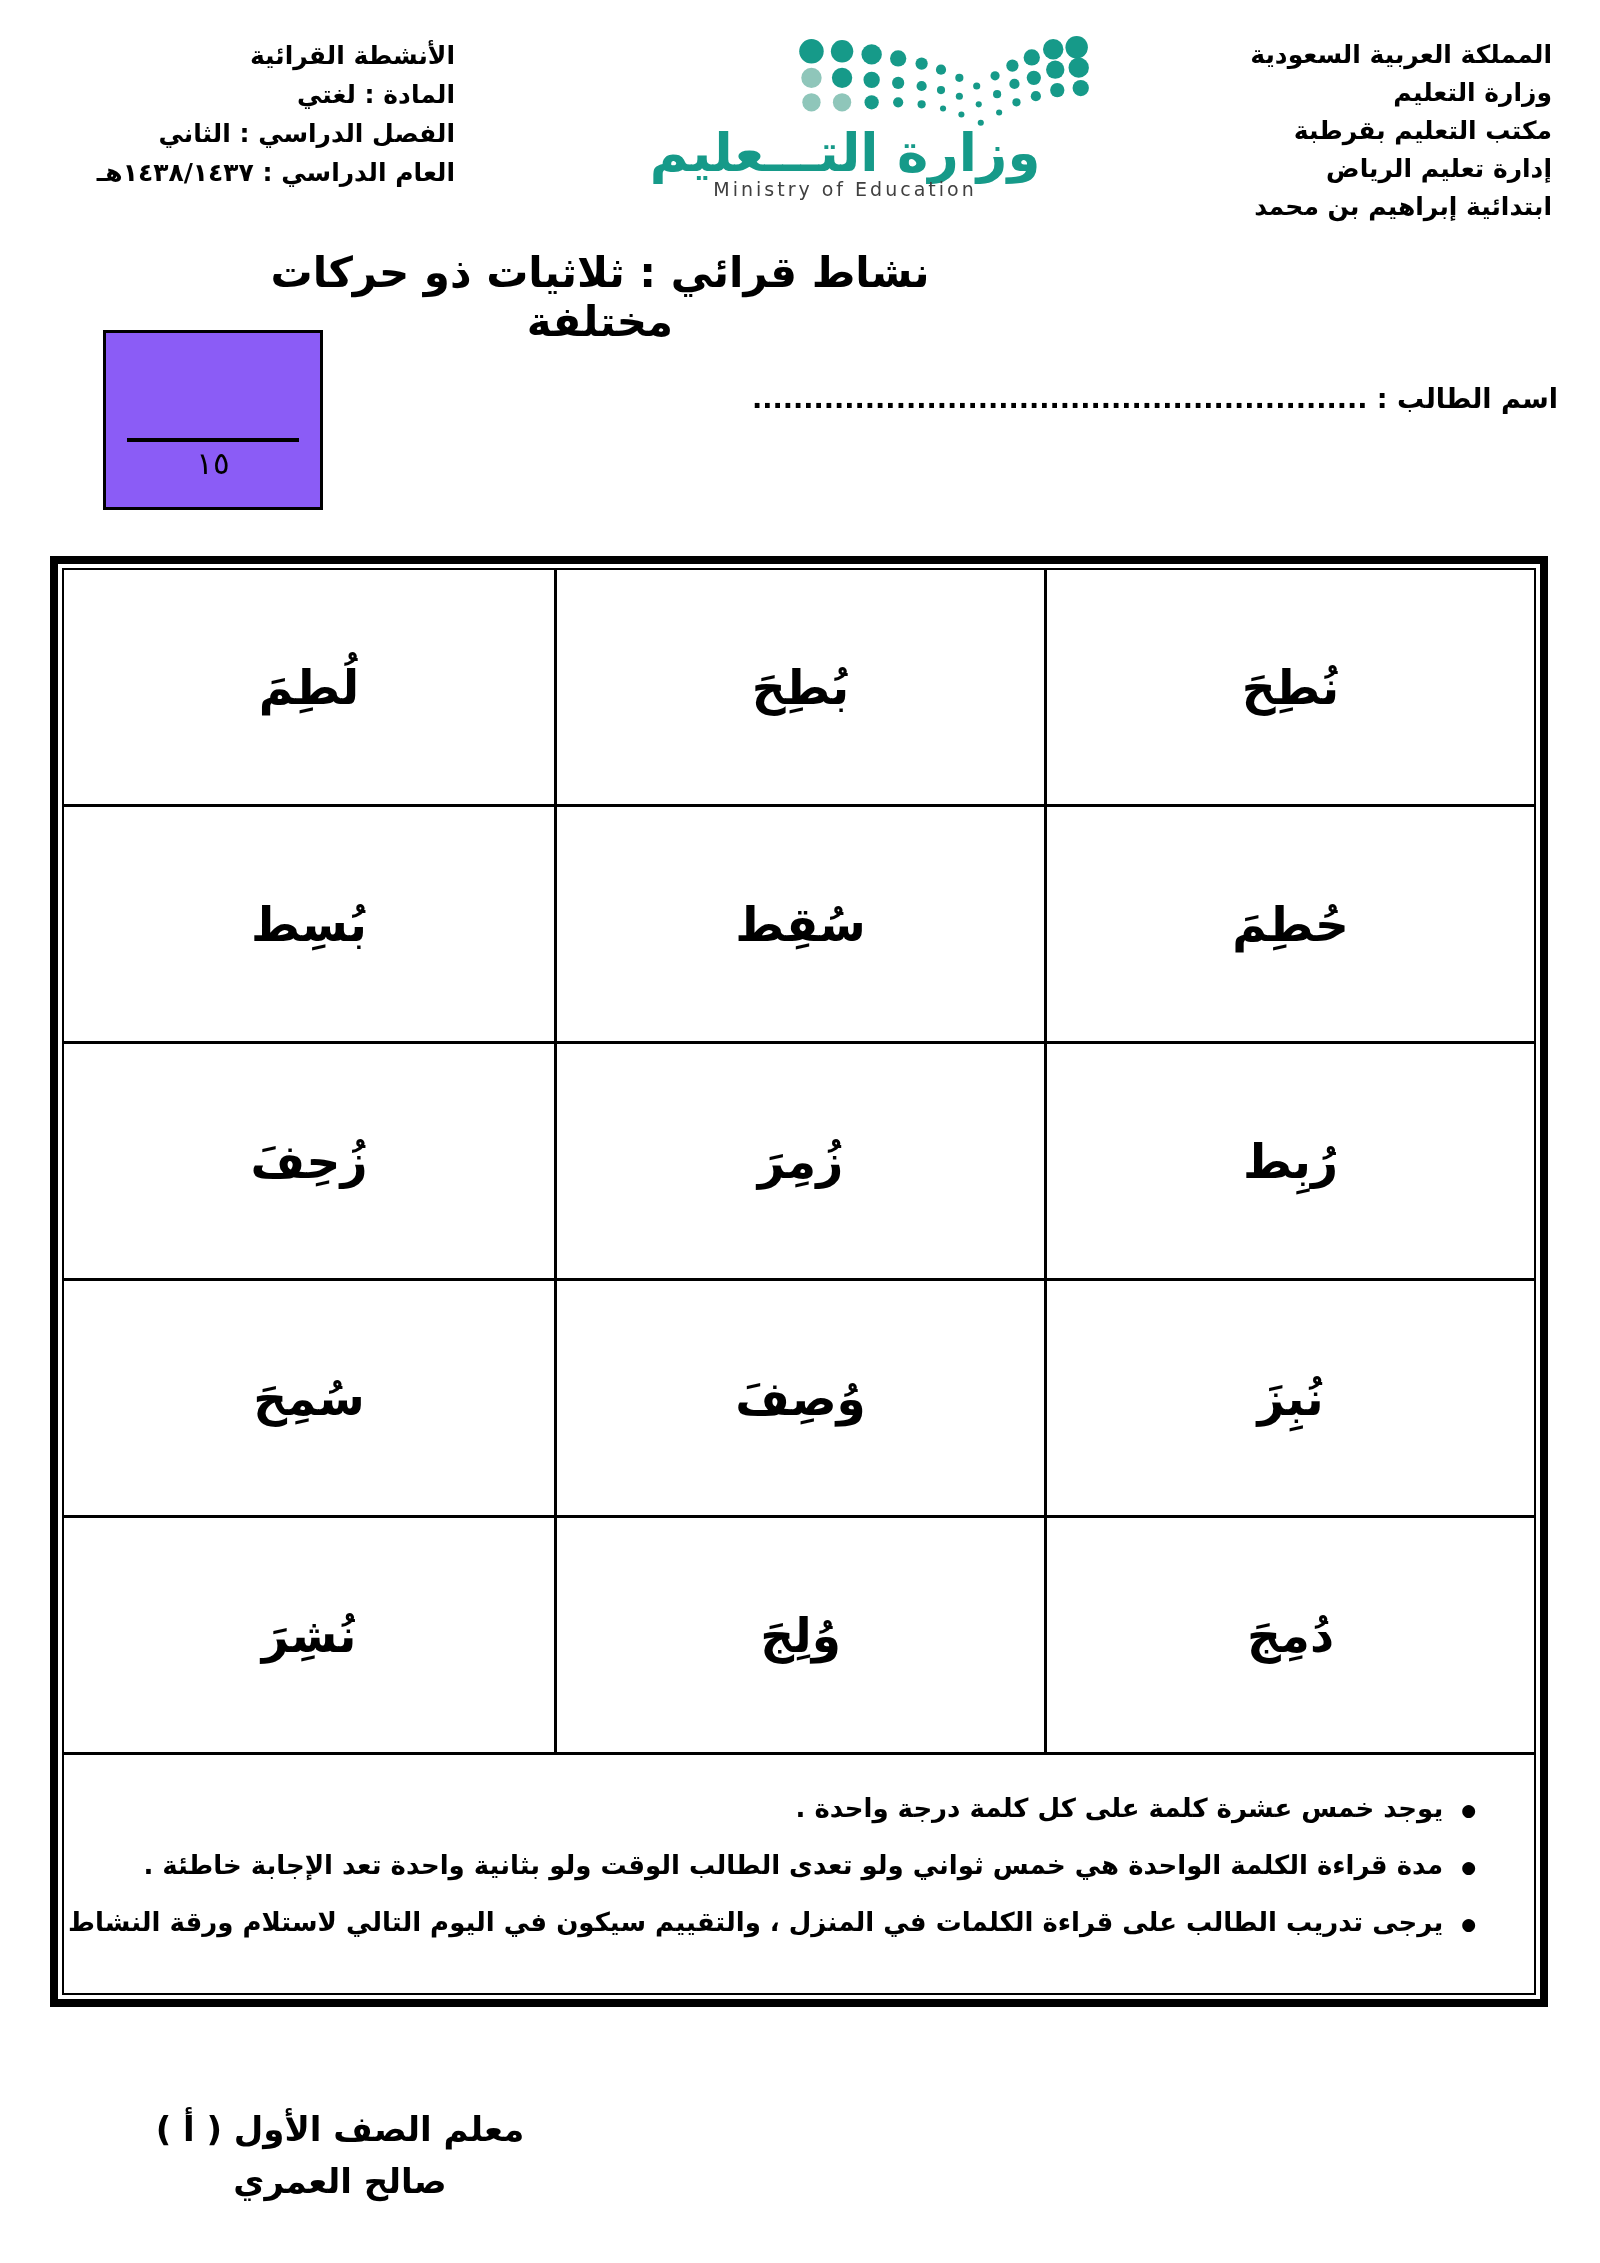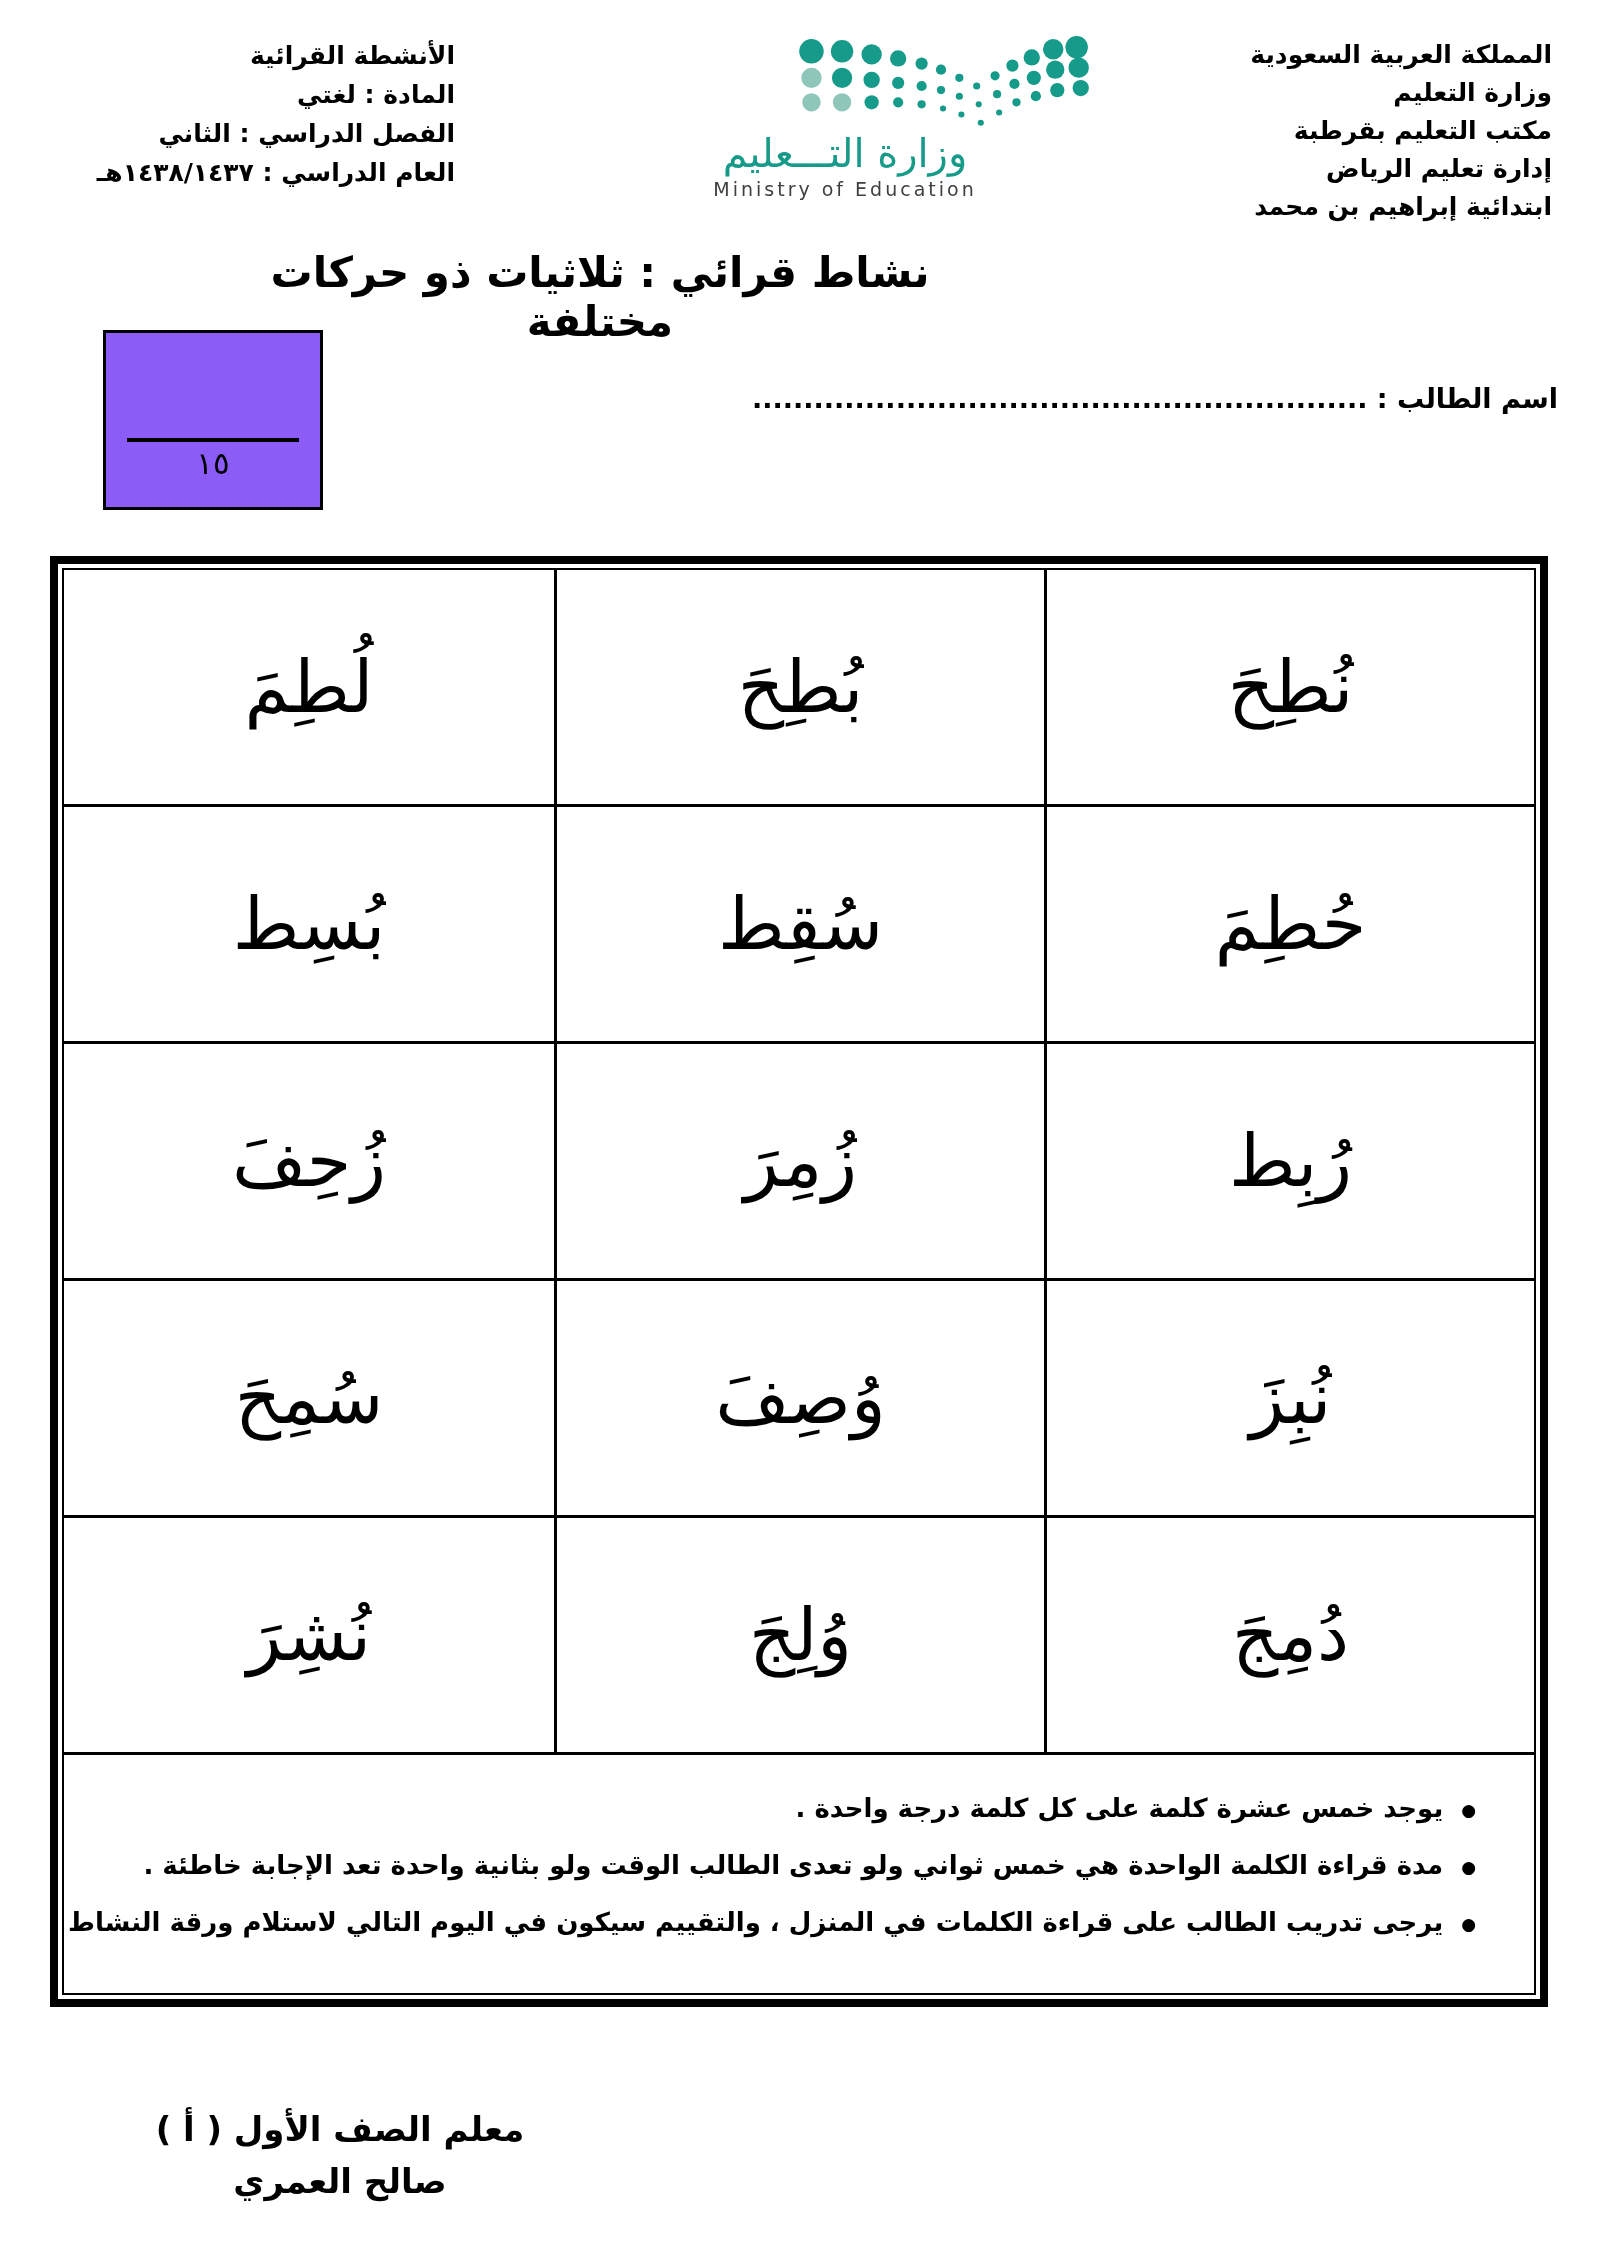--- a/index.html
+++ b/index.html
@@ -9,39 +9,39 @@
 
   
   .header-left { position:absolute; top:36px; left:85px; width:370px; direction:rtl; text-align:right;
                  font-size:25px; font-weight:bold; line-height:39px; }
   .header-right { position:absolute; top:36px; right:48px; width:520px; direction:rtl; text-align:right;
                   font-size:25px; font-weight:bold; line-height:38px; }
 
   .logo { position:absolute; top:30px; left:620px; width:470px; }
   .logo-dots { position:absolute; left:172px; top:5px; width:298px; height:102px; }
   .logo-text { position:absolute; top:100px; left:10px; width:430px; text-align:center; }
-  .logo-ar { font-size:40px; font-weight:normal; direction:rtl; line-height:46px; }
+  .logo-ar { font-size:53px; font-weight:bold; direction:rtl; line-height:46px; }
   .logo-en { font-size:19px; letter-spacing:3px; line-height:26px; }
 
   
   .title { position:absolute; top:248px; left:230px; width:740px; text-align:center;
            direction:rtl; font-size:42px; font-weight:bold; }
   .name-row { position:absolute; top:383px; right:42px; direction:rtl; font-size:27px; font-weight:bold; white-space:nowrap; }
   .name-dots { letter-spacing:1px; }
 
   .score-box { position:absolute; left:103px; top:330px; width:220px; height:180px; border:3px solid #000; background:#8b5cf6; }
   .score-line { position:absolute; top:105px; left:10%; width:80%; border-top:4px solid #000; }
   .score-num { position:absolute; top:112px; left:0; width:100%; text-align:center; font-size:31px; font-weight:normal; }
 
   
   .word-table { position:absolute; left:50px; top:556px; width:1498px; border:8px solid #000; padding:4px; background:#fff; }
   .word-table-inner { border:2px solid #000; }
   .word-row { display:grid; grid-template-columns:1fr 1fr 1fr; direction:rtl; height:237px; border-bottom:3px solid #000; }
   .word-cell { display:flex; align-items:center; justify-content:center; border-left:3px solid #000;
-               font-size:72px; font-weight:normal; direction:rtl; overflow:hidden; }
+               font-size:47px; font-weight:bold; direction:rtl; overflow:hidden; }
   .word-cell:last-child { border-left:none; }
 
   .notes { height:238px; direction:rtl; padding:38px 58px 0 30px; }
   .note-item { display:flex; align-items:flex-start; font-size:26px; font-weight:bold;
                margin-bottom:23px; white-space:nowrap; }
   .note-bullet { font-size:17px; line-height:34px; margin-left:18px; }
 
   
   .footer { position:absolute; left:100px; top:2103px; width:480px; text-align:center;
             direction:rtl; font-weight:bold; font-size:34px; line-height:52px; }

